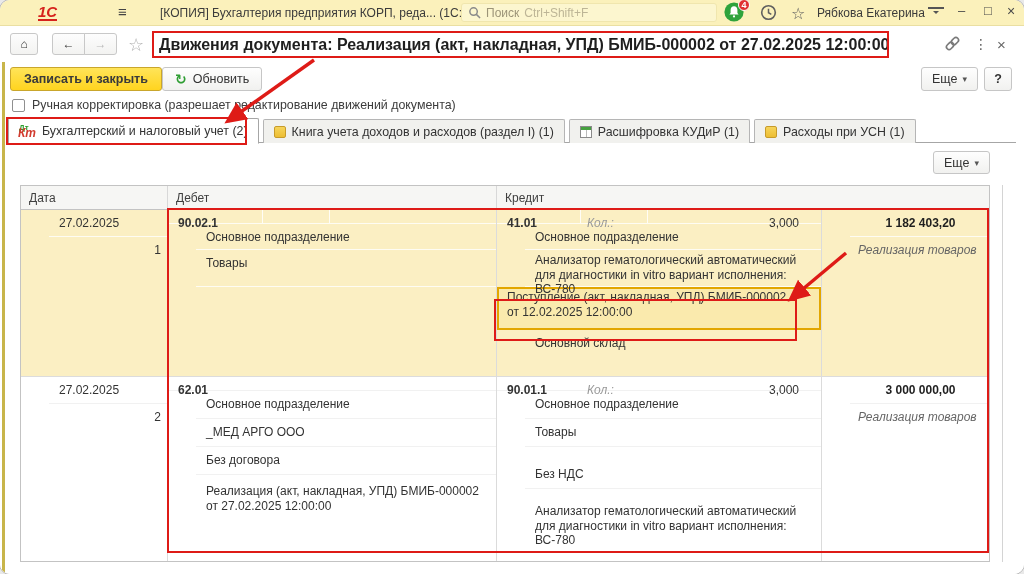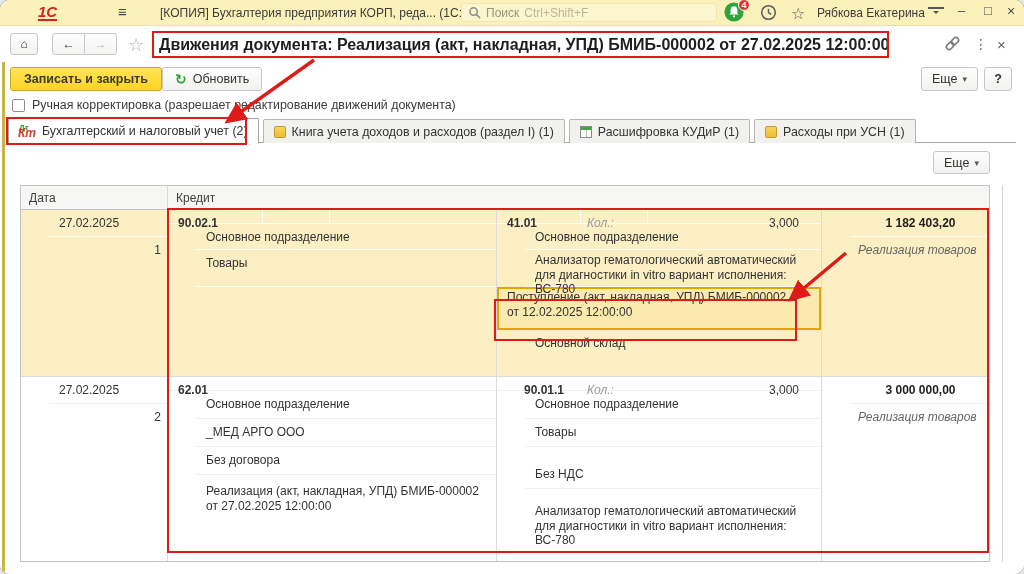--- a/index.html
+++ b/index.html
@@ -221,20 +221,21 @@
     </div>
 
     <div class="btn btn-more-panel">
       <span>Еще</span>
       <span class="caret-d">▾</span>
     </div>
 
     <div class="grid">
       <div class="thead">
         <div class="th cd">Дата</div>
+        <div class="th cdb">Дебет</div>
         <div class="th ccr">Кредит</div>
       </div>
 
       <div class="trow r1">
         <div class="col cd">
           <div class="ln s1" style="height:27px;">27.02.2025</div>
           <div class="ln num" style="height:26px;">1</div>
         </div>
         <div class="col cdb">
           <div class="lacc s1">
@@ -274,21 +275,21 @@
             <span class="qty"></span>
           </div>
           <div class="ln s2" style="height:28px;">Основное подразделение</div>
           <div class="ln s2" style="height:28px;">_МЕД АРГО ООО</div>
           <div class="ln s2" style="height:28px;">Без договора</div>
           <div style="height:6px;"></div>
           <div class="ln ln2" style="height:44px;">Реализация (акт, накладная, УПД) БМИБ-000002 от 27.02.2025 12:00:00</div>
         </div>
         <div class="col ccr">
           <div class="lacc s2">
-            <span class="acc" style="width:84px;text-align:center;">90.01.1</span>
+            <span class="acc" style="width:84px;">90.01.1</span>
             <span class="klb" style="width:67px;">Кол.:</span>
             <span class="qty">3,000</span>
           </div>
           <div class="ln s2" style="height:28px;">Основное подразделение</div>
           <div class="ln s2" style="height:28px;">Товары</div>
           <div style="height:14px;"></div>
           <div class="ln s2" style="height:28px;">Без НДС</div>
           <div style="height:12px;"></div>
           <div class="ln ln2" style="height:38px;">Анализатор гематологический автоматический для диагностики in vitro вариант исполнения: ВС-780</div>
         </div>

